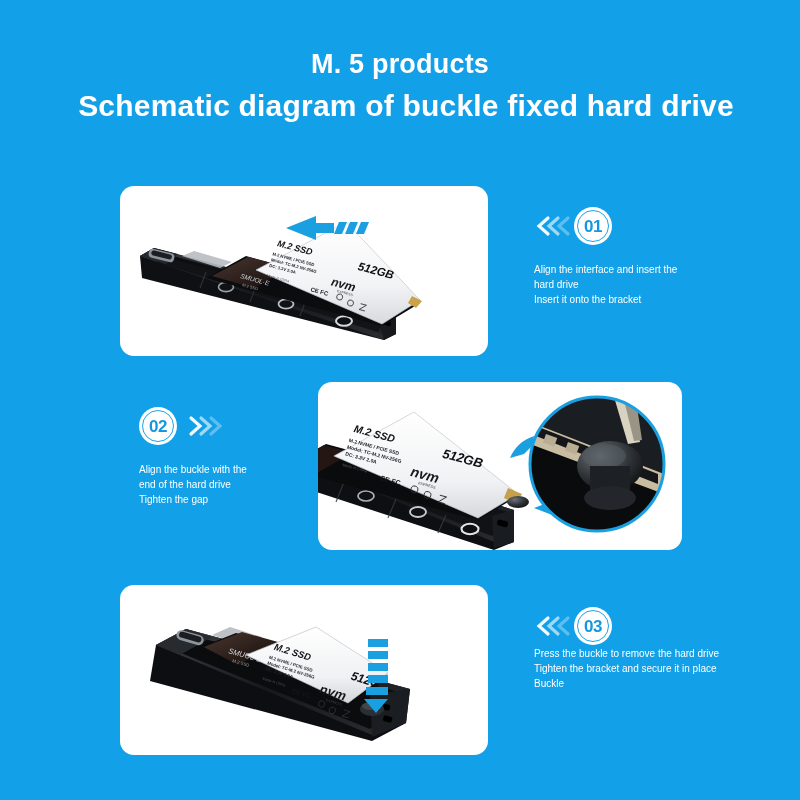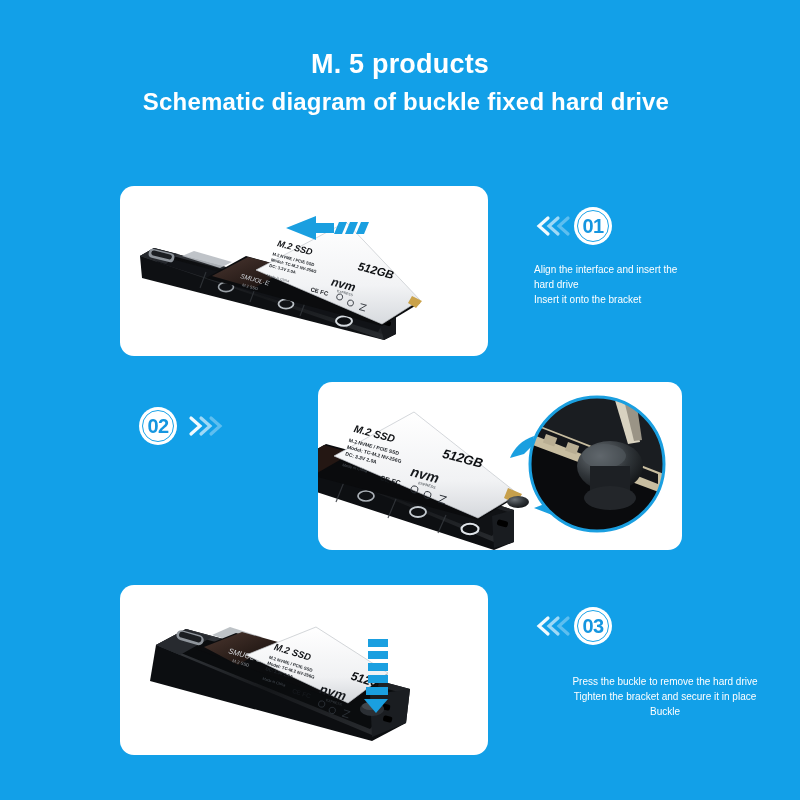--- a/index.html
+++ b/index.html
@@ -9,21 +9,21 @@
     overflow:hidden;
   }
   body { background:#12a0e8; position:relative; }
 
   
   .header { position:absolute; left:0; top:48px; width:800px; text-align:center; }
   .header .line1 {
     color:#ffffff; font-size:27px; font-weight:bold; letter-spacing:.2px; line-height:1.25;
   }
   .header .line2 {
-    color:#ffffff; font-size:24px; font-weight:bold; letter-spacing:.2px; line-height:1.3;
+    color:#ffffff; font-size:30px; font-weight:bold; letter-spacing:.2px; line-height:1.3;
     margin-top:4px;
     padding-left:12px;
   }
 
   
   .card {
     position:absolute; background:#ffffff; border-radius:14px; overflow:hidden;
   }
   #card-1 { left:120px; top:186px; width:368px; height:170px; }
   #card-2 { left:318px; top:382px; width:364px; height:168px; }
@@ -38,37 +38,37 @@
   .badge {
     width:38px; height:38px; border-radius:50%;
     background:#ffffff; position:relative; flex:0 0 auto;
     display:flex; align-items:center; justify-content:center;
   }
   .badge::before {
     content:""; position:absolute; left:3px; top:3px; right:3px; bottom:3px;
     border-radius:50%; border:1.6px solid #1aa3e8;
   }
   .badge span {
-    position:relative; color:#1596e0; font-size:20px; font-weight:bold;
+    position:relative; color:#1596e0; font-size:17px; font-weight:bold;
     letter-spacing:-0.5px; line-height:1;
   }
 
   .chev { width:40px; height:26px; flex:0 0 auto; }
 
   .step-body {
     color:#ffffff; font-size:10px; line-height:1.52; font-weight:500;
     white-space:pre-line;
   }
 
   #step-1 { left:534px; top:206px; width:258px; }
   #step-1 .step-body { margin-top:16px; }
   #step-2 { left:139px; top:406px; width:230px; }
   #step-2 .step-body { margin-top:16px; }
   #step-3 { left:534px; top:606px; width:262px; }
-  #step-3 .step-body { margin-top:28px;text-align:center; }
+  #step-3 .step-body { margin-top:0; }
 </style>
 </head>
 <body>
 
 <div class="header">
   <div class="line1">M. 5 products</div>
   <div class="line2">Schematic diagram of buckle fixed hard drive</div>
 </div>
 
 <div class="card" id="card-1">
@@ -295,20 +295,23 @@
       <span>02</span>
     </div>
     <svg class="chev" viewBox="0 0 40 26" style="margin-left:8px">
       <g fill="none" stroke="#ffffff" stroke-width="3.2" stroke-linecap="round">
         <polyline points="6,5 15,13 6,21" opacity="0.95"></polyline>
         <polyline points="16,5 25,13 16,21" opacity="0.6"></polyline>
         <polyline points="26,5 35,13 26,21" opacity="0.32"></polyline>
       </g>
     </svg>
   </div>
+  <div class="step-body">Align the buckle with the
+end of the hard drive
+Tighten the gap</div>
 </div>
 
 <div class="card" id="card-3">
   <svg class="photo" viewBox="0 0 368 170">
     <defs>
       <linearGradient id="caseTop3" x1="0" y1="0" x2="1" y2="1">
         <stop offset="0" stop-color="#3e4247"></stop>
           <stop offset="0.5" stop-color="#16181b"></stop>
           <stop offset="1" stop-color="#2b2e32"></stop>
       </linearGradient>

